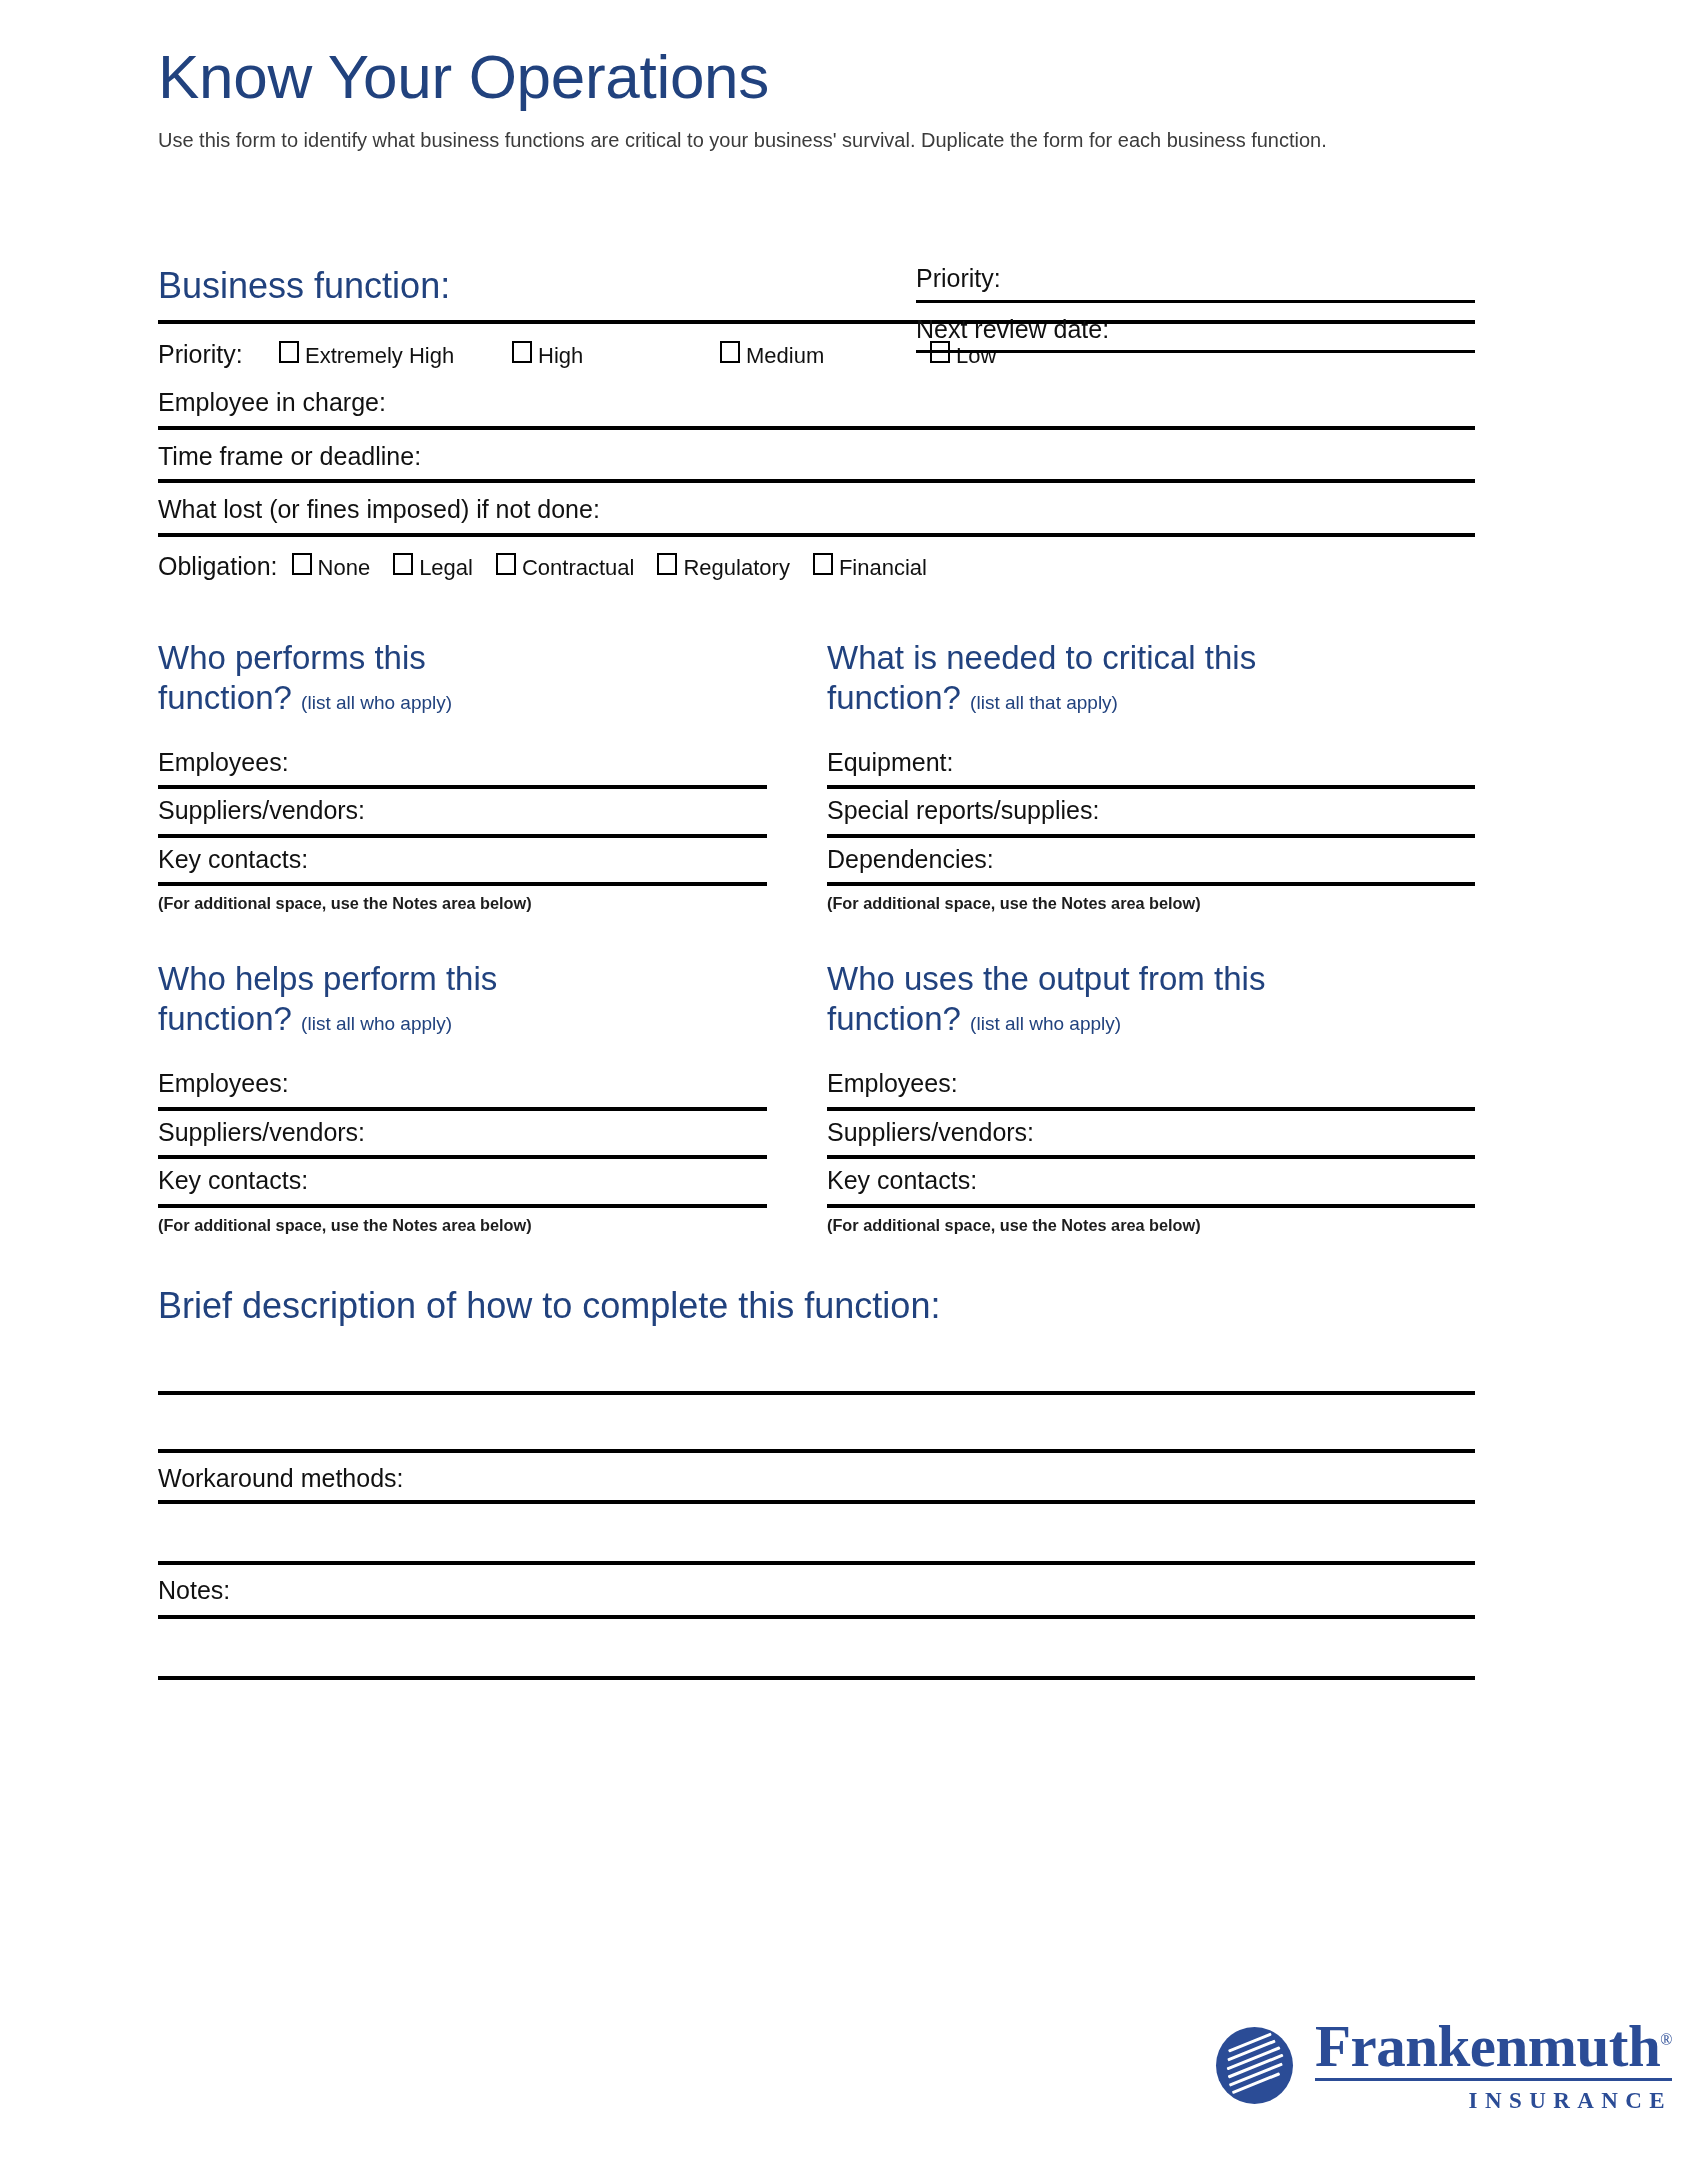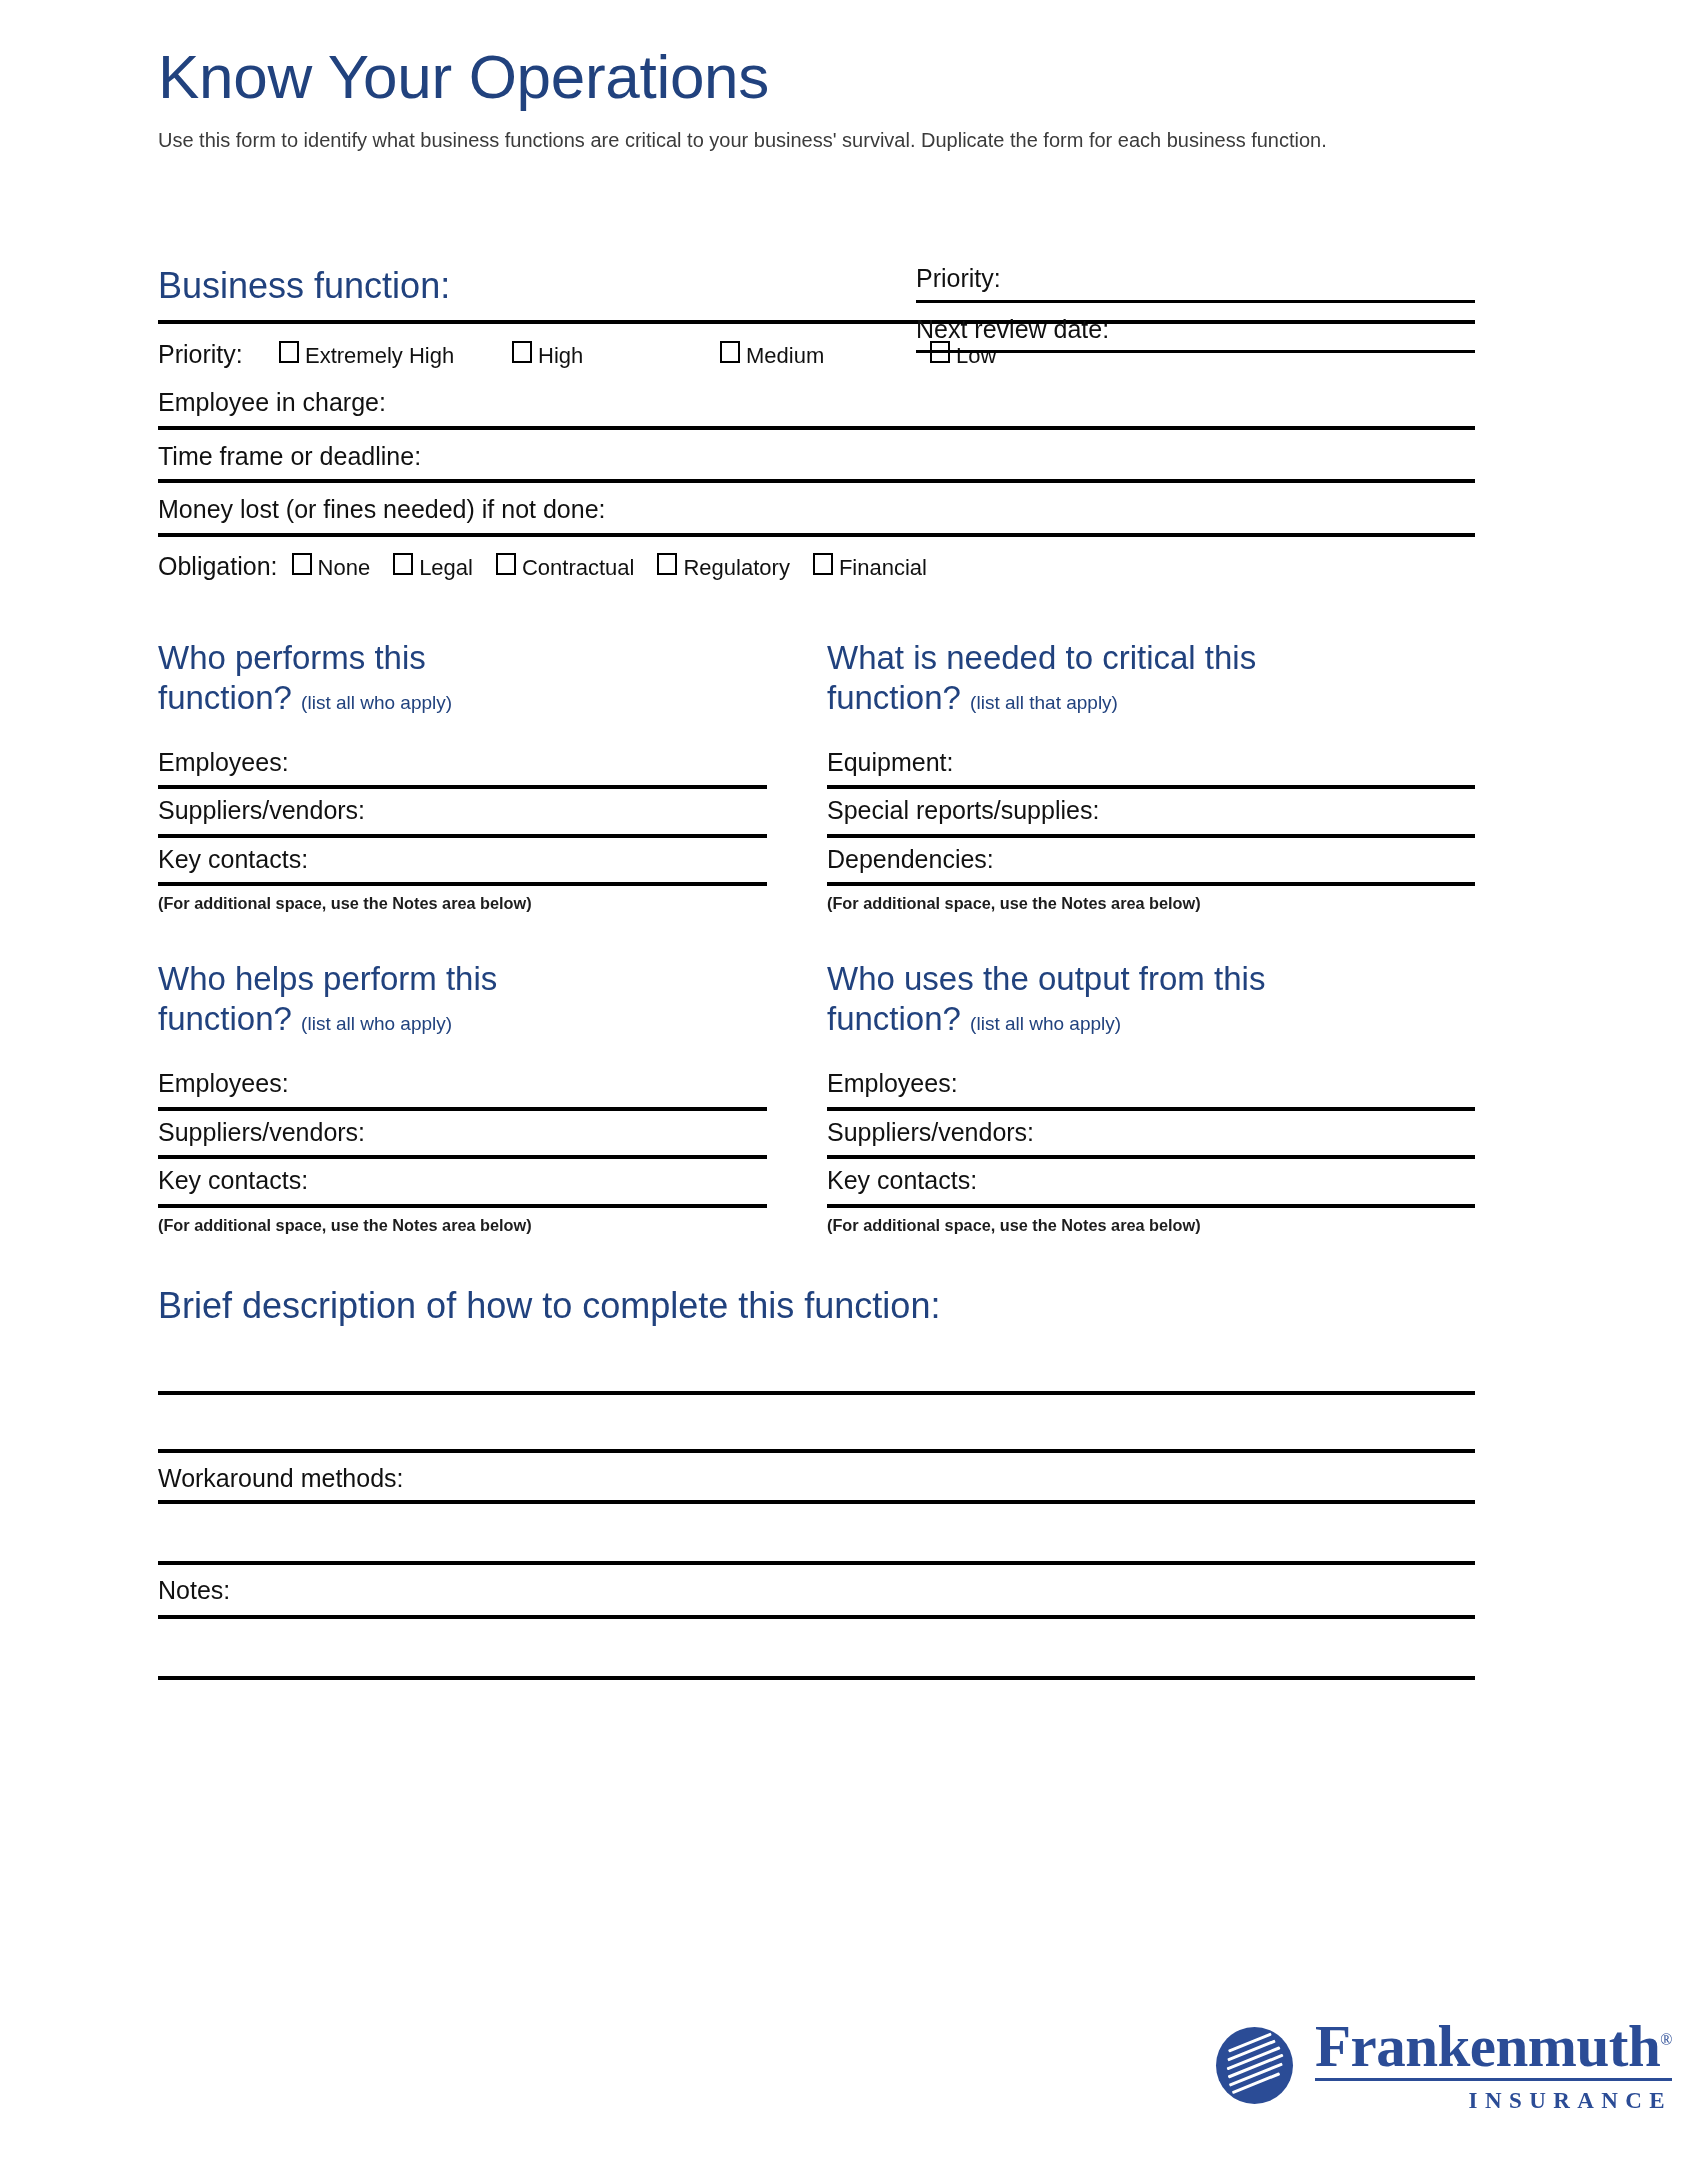--- a/index.html
+++ b/index.html
@@ -288,21 +288,21 @@
       <div class="field-label">Employee in charge:</div>
       <div class="rule"></div>
     </div>
 
     <div class="lined-field">
       <div class="field-label">Time frame or deadline:</div>
       <div class="rule"></div>
     </div>
 
     <div class="lined-field">
-      <div class="field-label">Money lost (or fines needed) if not done:</div>
+      <div class="field-label">What lost (or fines imposed) if not done:</div>
       <div class="rule"></div>
     </div>
 
     <div class="obl-row">
       <span class="priority-word">Obligation:</span>
       <label class="chk">
         <span class="chk-box"></span>
         <span class="chk-label">None</span>
       </label>
       <label class="chk">

